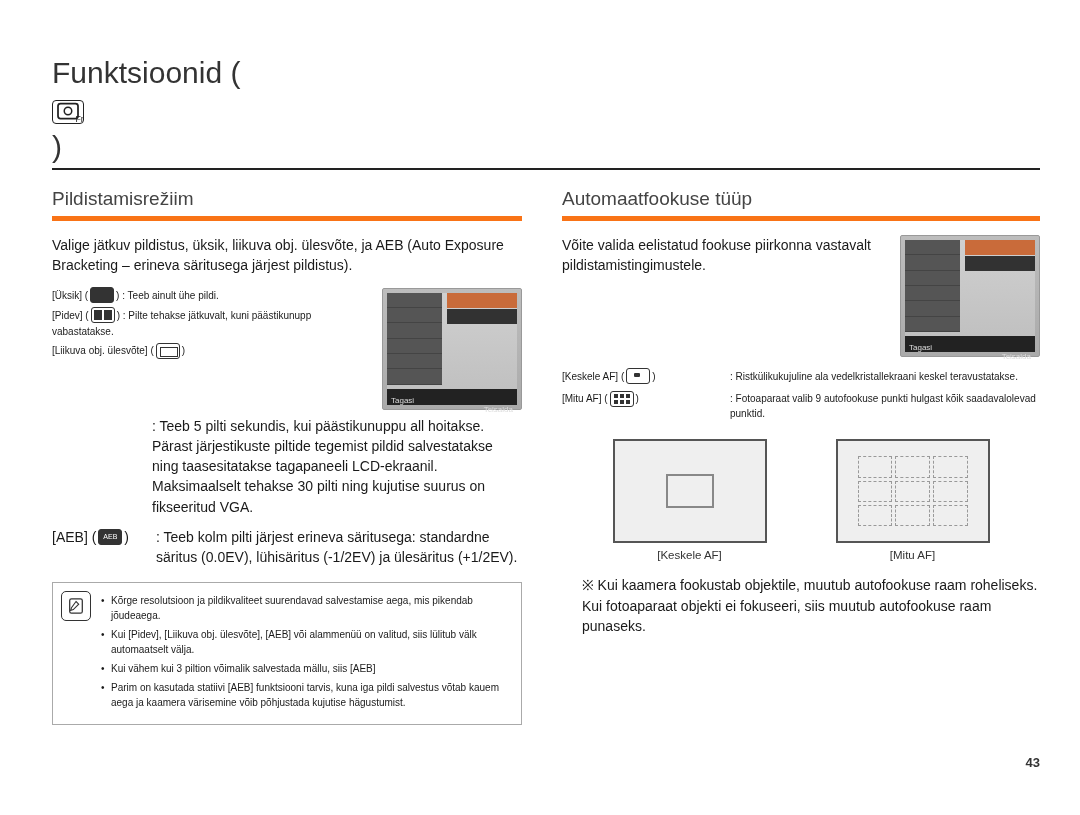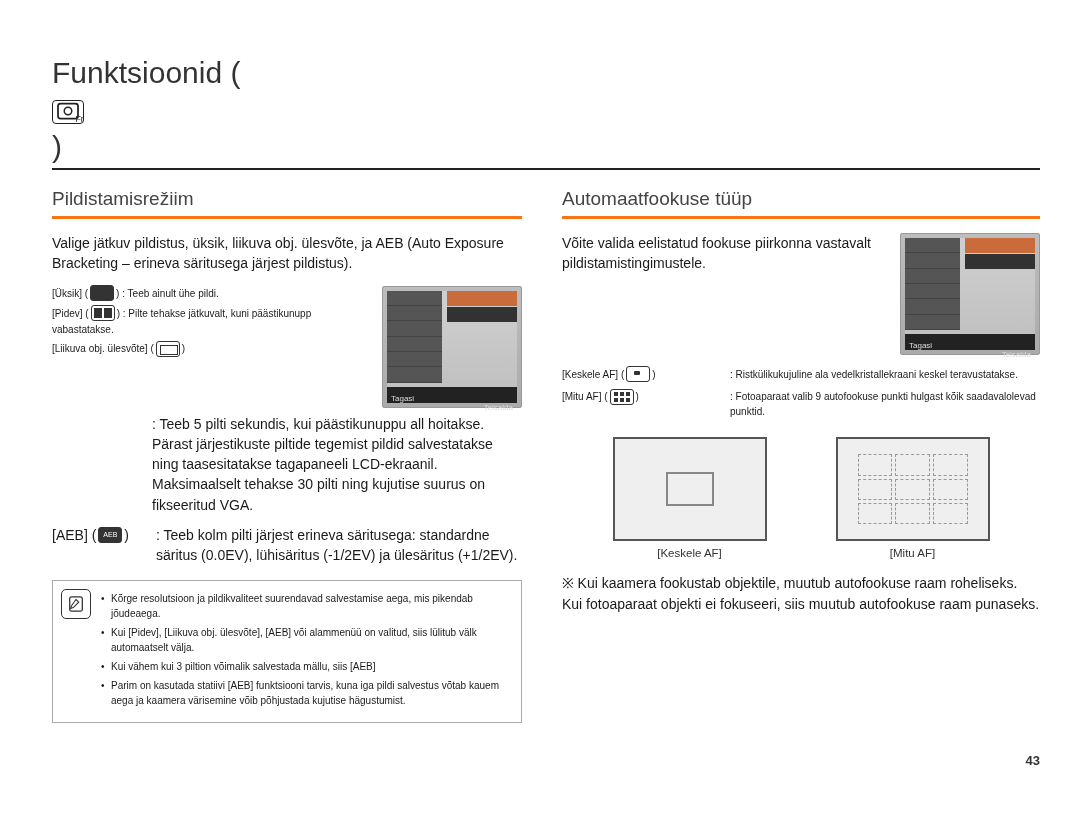--- a/index.html
+++ b/index.html
@@ -41,21 +41,21 @@
   }
   .cols {
     display: flex;
     gap: 40px;
   }
   .col-left { flex: 0 0 470px; }
   .col-right { flex: 1; }
   .sec-title {
     font-size: 19px;
     color: #444;
-    border-bottom: 3px solid #f97316;
+    border-bottom: 5px solid #f97316;
     padding-bottom: 6px;
     margin-bottom: 14px;
     font-weight: 400;
   }
   .bodytext {
     font-size: 14px;
     line-height: 1.45;
   }
   .intro-row {
     display: flex;
@@ -278,18 +278,18 @@
                 <div></div>
               <div></div>
                 <div></div>
                 <div></div>
             </div>
           </div>
           <div class="af-cap">[Mitu AF]</div>
         </div>
       </div>
 
-      <div class="bodytext" style="margin-top:14px;">※ Kui kaamera fookustab objektile, muutub autofookuse raam roheliseks. Kui fotoaparaat objekti ei fokuseeri, siis muutub autofookuse raam punaseks.</div>
+      <div class="bodytext" style="margin-top:14px;margin-left:20px;">※ Kui kaamera fookustab objektile, muutub autofookuse raam roheliseks. Kui fotoaparaat objekti ei fokuseeri, siis muutub autofookuse raam punaseks.</div>
     </div>
   </div>
 
   <div class="foot">43</div>
 </div>
 
 </body></html>

